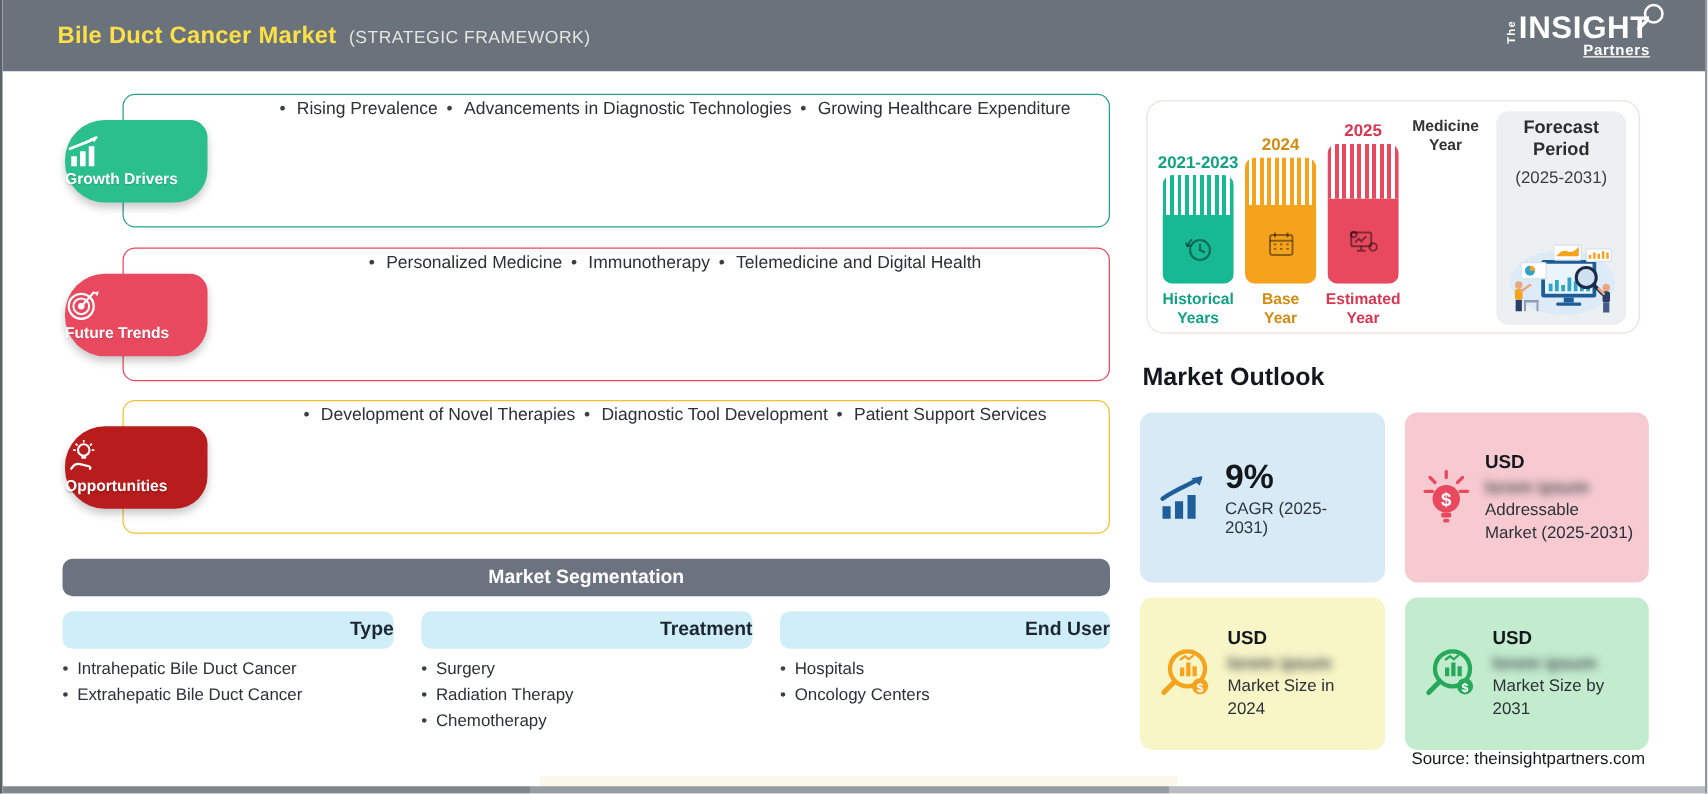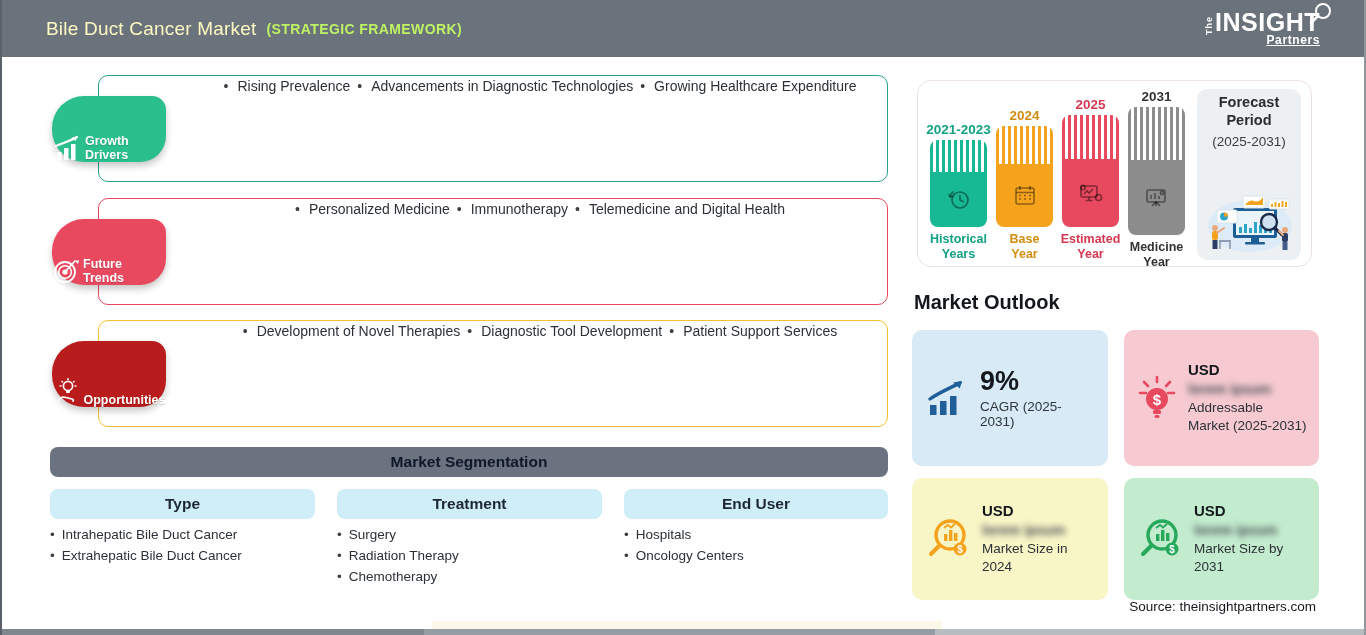--- a/index.html
+++ b/index.html
@@ -3,54 +3,54 @@
 <meta charset="utf-8">
 <style>
   html,body{margin:0;padding:0;}
   body{font-family:"Liberation Sans","DejaVu Sans",sans-serif;background:#ffffff;}
   #page{position:relative;width:1366px;height:635px;background:#ffffff;overflow:hidden;
         border-left:2px solid #5a6169;border-right:2px solid #8f969c;box-sizing:border-box;}
 
   
   .header{position:absolute;top:0;left:0;width:100%;height:57px;background:#6a727b;
           display:flex;align-items:center;box-sizing:border-box;padding:0 44px;}
-  .title{color:#fef9c3;font-size:19px;font-weight:normal;letter-spacing:.2px;}
-  .subtitle{color:#bef264;font-size:14px;font-weight:700;margin-left:10px;letter-spacing:.4px;}
+  .title{color:#fde047;font-size:19px;font-weight:bold;letter-spacing:.2px;}
+  .subtitle{color:#e5e5e5;font-size:14px;font-weight:400;margin-left:10px;letter-spacing:.4px;}
   .logo{margin-left:auto;position:relative;color:#fff;display:flex;align-items:flex-start;}
   .logo-the{writing-mode:vertical-rl;transform:rotate(180deg);font-size:9px;font-weight:bold;
             letter-spacing:1px;margin-top:6px;margin-right:1px;}
   .logo-main{position:relative;}
   .logo-insight{font-size:25px;font-weight:bold;letter-spacing:.5px;line-height:1;}
   .logo-partners{font-size:12px;font-weight:bold;text-align:right;margin-top:-2px;letter-spacing:.6px;text-decoration:underline;}
   .logo-lens{position:absolute;top:-8px;right:-14px;}
 
   
   .fw-row{position:absolute;left:48px;width:838px;height:107px;}
   .fw-box{position:absolute;left:48px;top:0;width:790px;height:100%;border-radius:10px;
           box-sizing:border-box;background:#fff;display:flex;flex-direction:row;
           justify-content:center;gap:7px;padding-left:94px;}
   .fw-row.growth .fw-box{border:1.6px solid #27a08b;}
   .fw-row.trends .fw-box{border:1.6px solid #e9495f;}
   .fw-row.opps   .fw-box{border:1.6px solid #f2c12e;}
   .fw-item{font-size:14px;color:#2b3137;line-height:21px;}
   .fw-item::before{content:"•";margin-right:9px;color:#3a3f45;}
   .badge{position:absolute;left:2px;top:50%;transform:translateY(-50%);width:114px;height:66px;
-         border-radius:32px 14px 26px 32px;display:flex;flex-direction:row;align-items:flex-end;
+         border-radius:32px 14px 26px 32px;display:flex;flex-direction:column;align-items:flex-start;
          justify-content:center;gap:1px;box-shadow:0 4px 7px rgba(0,0,0,.22);z-index:2;}
   .fw-row.growth .badge{background:#2abf8d;}
   .fw-row.trends .badge{background:#e9495f;}
   .fw-row.opps   .badge{background:#b91c1c;}
   .badge-label{color:#fff;font-size:12.5px;font-weight:bold;text-shadow:0 1px 1px rgba(0,0,0,.18);}
 
   
   .seg-bar{position:absolute;left:48px;top:447px;width:838px;height:30px;background:#6b7280;
            border-radius:8px;display:flex;align-items:center;justify-content:center;}
-  .seg-bar-title{color:#0f172a;font-size:15.5px;font-weight:bold;}
+  .seg-bar-title{color:#ffffff;font-size:15.5px;font-weight:bold;}
   .seg-col-header{position:absolute;top:489px;height:30px;background:#cfeef8;border-radius:8px;
-                  display:flex;align-items:center;justify-content:center;font-size:15.5px;
+                  display:flex;align-items:center;justify-content:flex-end;font-size:15.5px;
                   font-weight:bold;color:#1c2733;}
   .seg-items{position:absolute;top:524px;font-size:13.5px;color:#2b3137;line-height:21px;}
   .seg-item::before{content:"•";margin-right:7px;color:#3a3f45;}
 
   
   .tl-panel{position:absolute;left:915px;top:80px;width:395px;height:187px;background:#fff;
             border:1px solid #ece2e0;border-radius:14px;box-sizing:border-box;padding:8px 8px 4px 12px;
             display:flex;gap:9px;}
   .tl-col{width:57px;display:flex;flex-direction:column;align-items:center;}
   .tl-barzone{height:146px;display:flex;flex-direction:column;justify-content:flex-end;align-items:center;width:100%;}
@@ -263,37 +263,20 @@
                   <line x1="8.5" y1="20.5" x2="15.5" y2="20.5"></line>
               </svg>
             </span>
           </div>
         </div>
       </div>
       <div class="tl-label">Estimated Year</div>
     </div>
 
     <div class="tl-col projected">
-      <div class="tl-barzone">
-        <div class="tl-year">2031</div>
-        <div class="tl-bar" style="height:135px;">
-          <div class="tl-stripes" style="height:53px;"></div>
-          <div class="tl-solid">
-            <span>
-              <svg width="27" height="26" viewBox="0 0 27 26" stroke="rgba(0,0,0,.45)" fill="none" stroke-width="1.6">
-                <rect x="4" y="5" width="18" height="12" rx="1.5"></rect>
-                  <path d="M8 14 v-4 M12 14 v-6 M16 14 v-3"></path>
-                <circle cx="19" cy="8" r="1.6"></circle>
-                  <path d="M9 21 l4-4 4 4"></path>
-                  <line x1="13" y1="17" x2="13" y2="21"></line>
-              </svg>
-            </span>
-          </div>
-        </div>
-      </div>
       <div class="tl-label">Medicine Year</div>
     </div>
 
     <div class="tl-forecast">
       <div class="tl-fc-title">Forecast Period</div>
       <div class="tl-fc-range">(2025-2031)</div>
       <div class="tl-fc-illu">
         <svg width="92" height="66" viewBox="0 0 92 66">
           <ellipse cx="47" cy="36" rx="42" ry="26" fill="#dcebf7"></ellipse>
           <rect x="30" y="18" width="44" height="30" rx="2" fill="#1d5e96"></rect>

